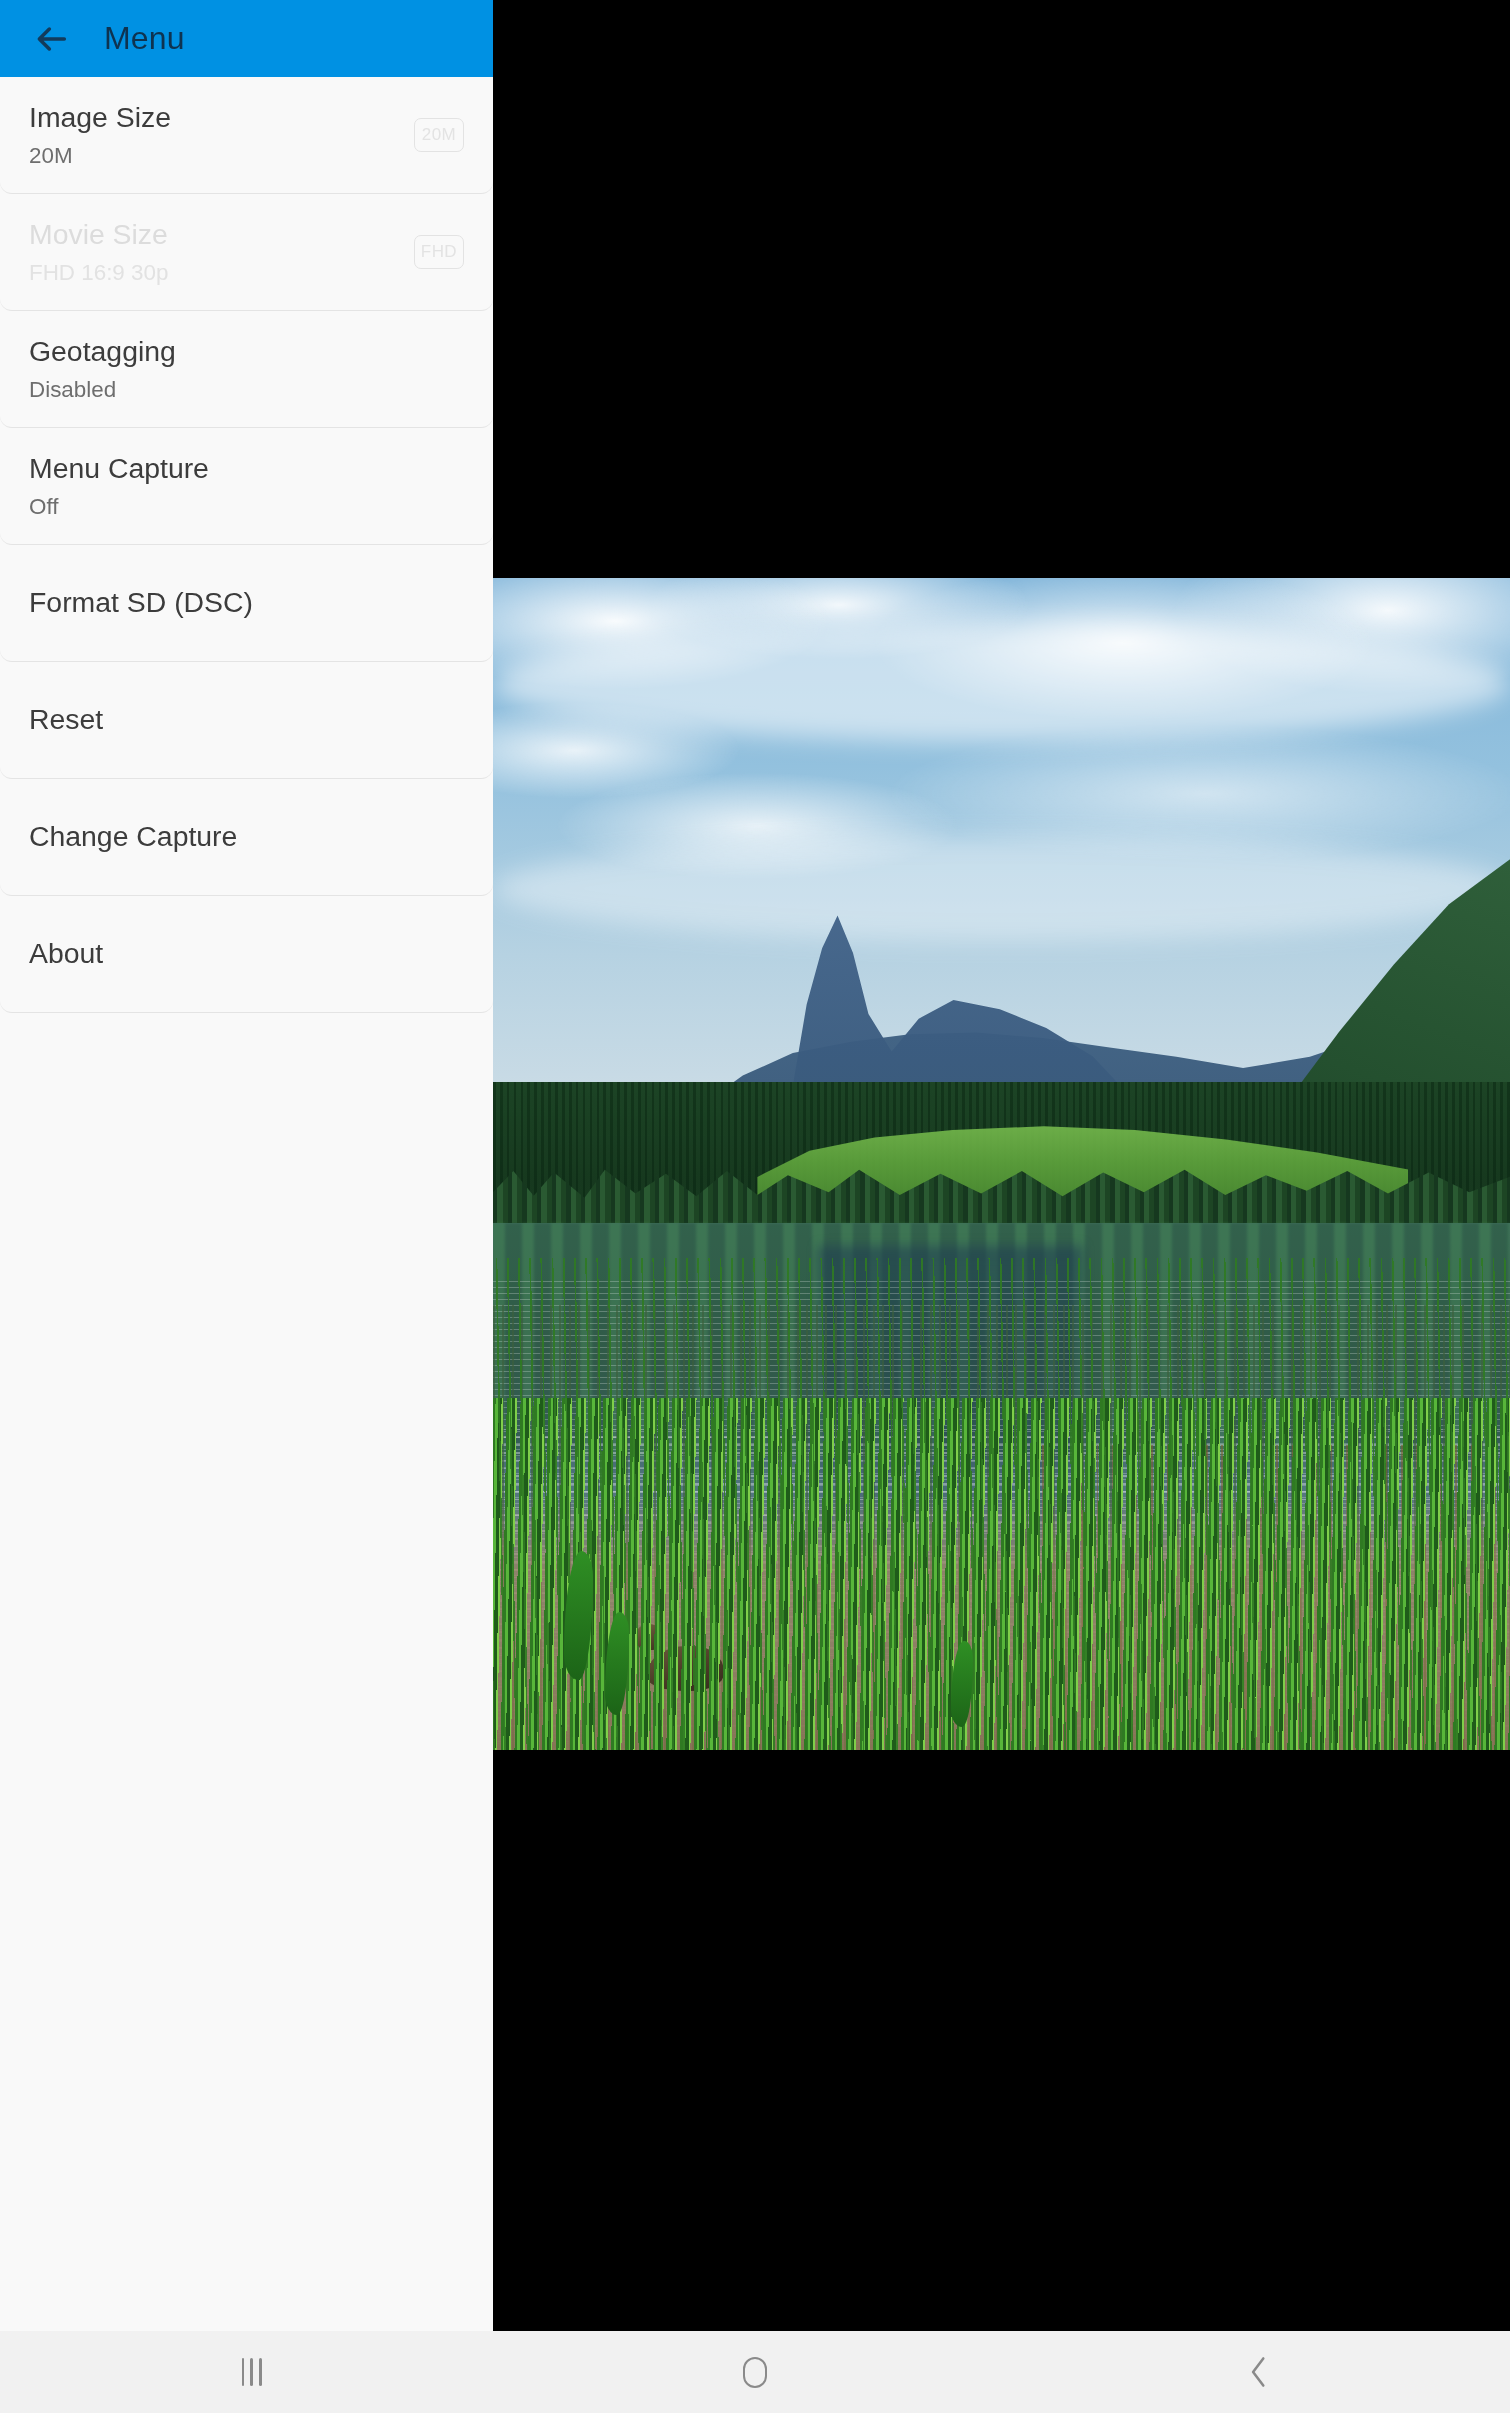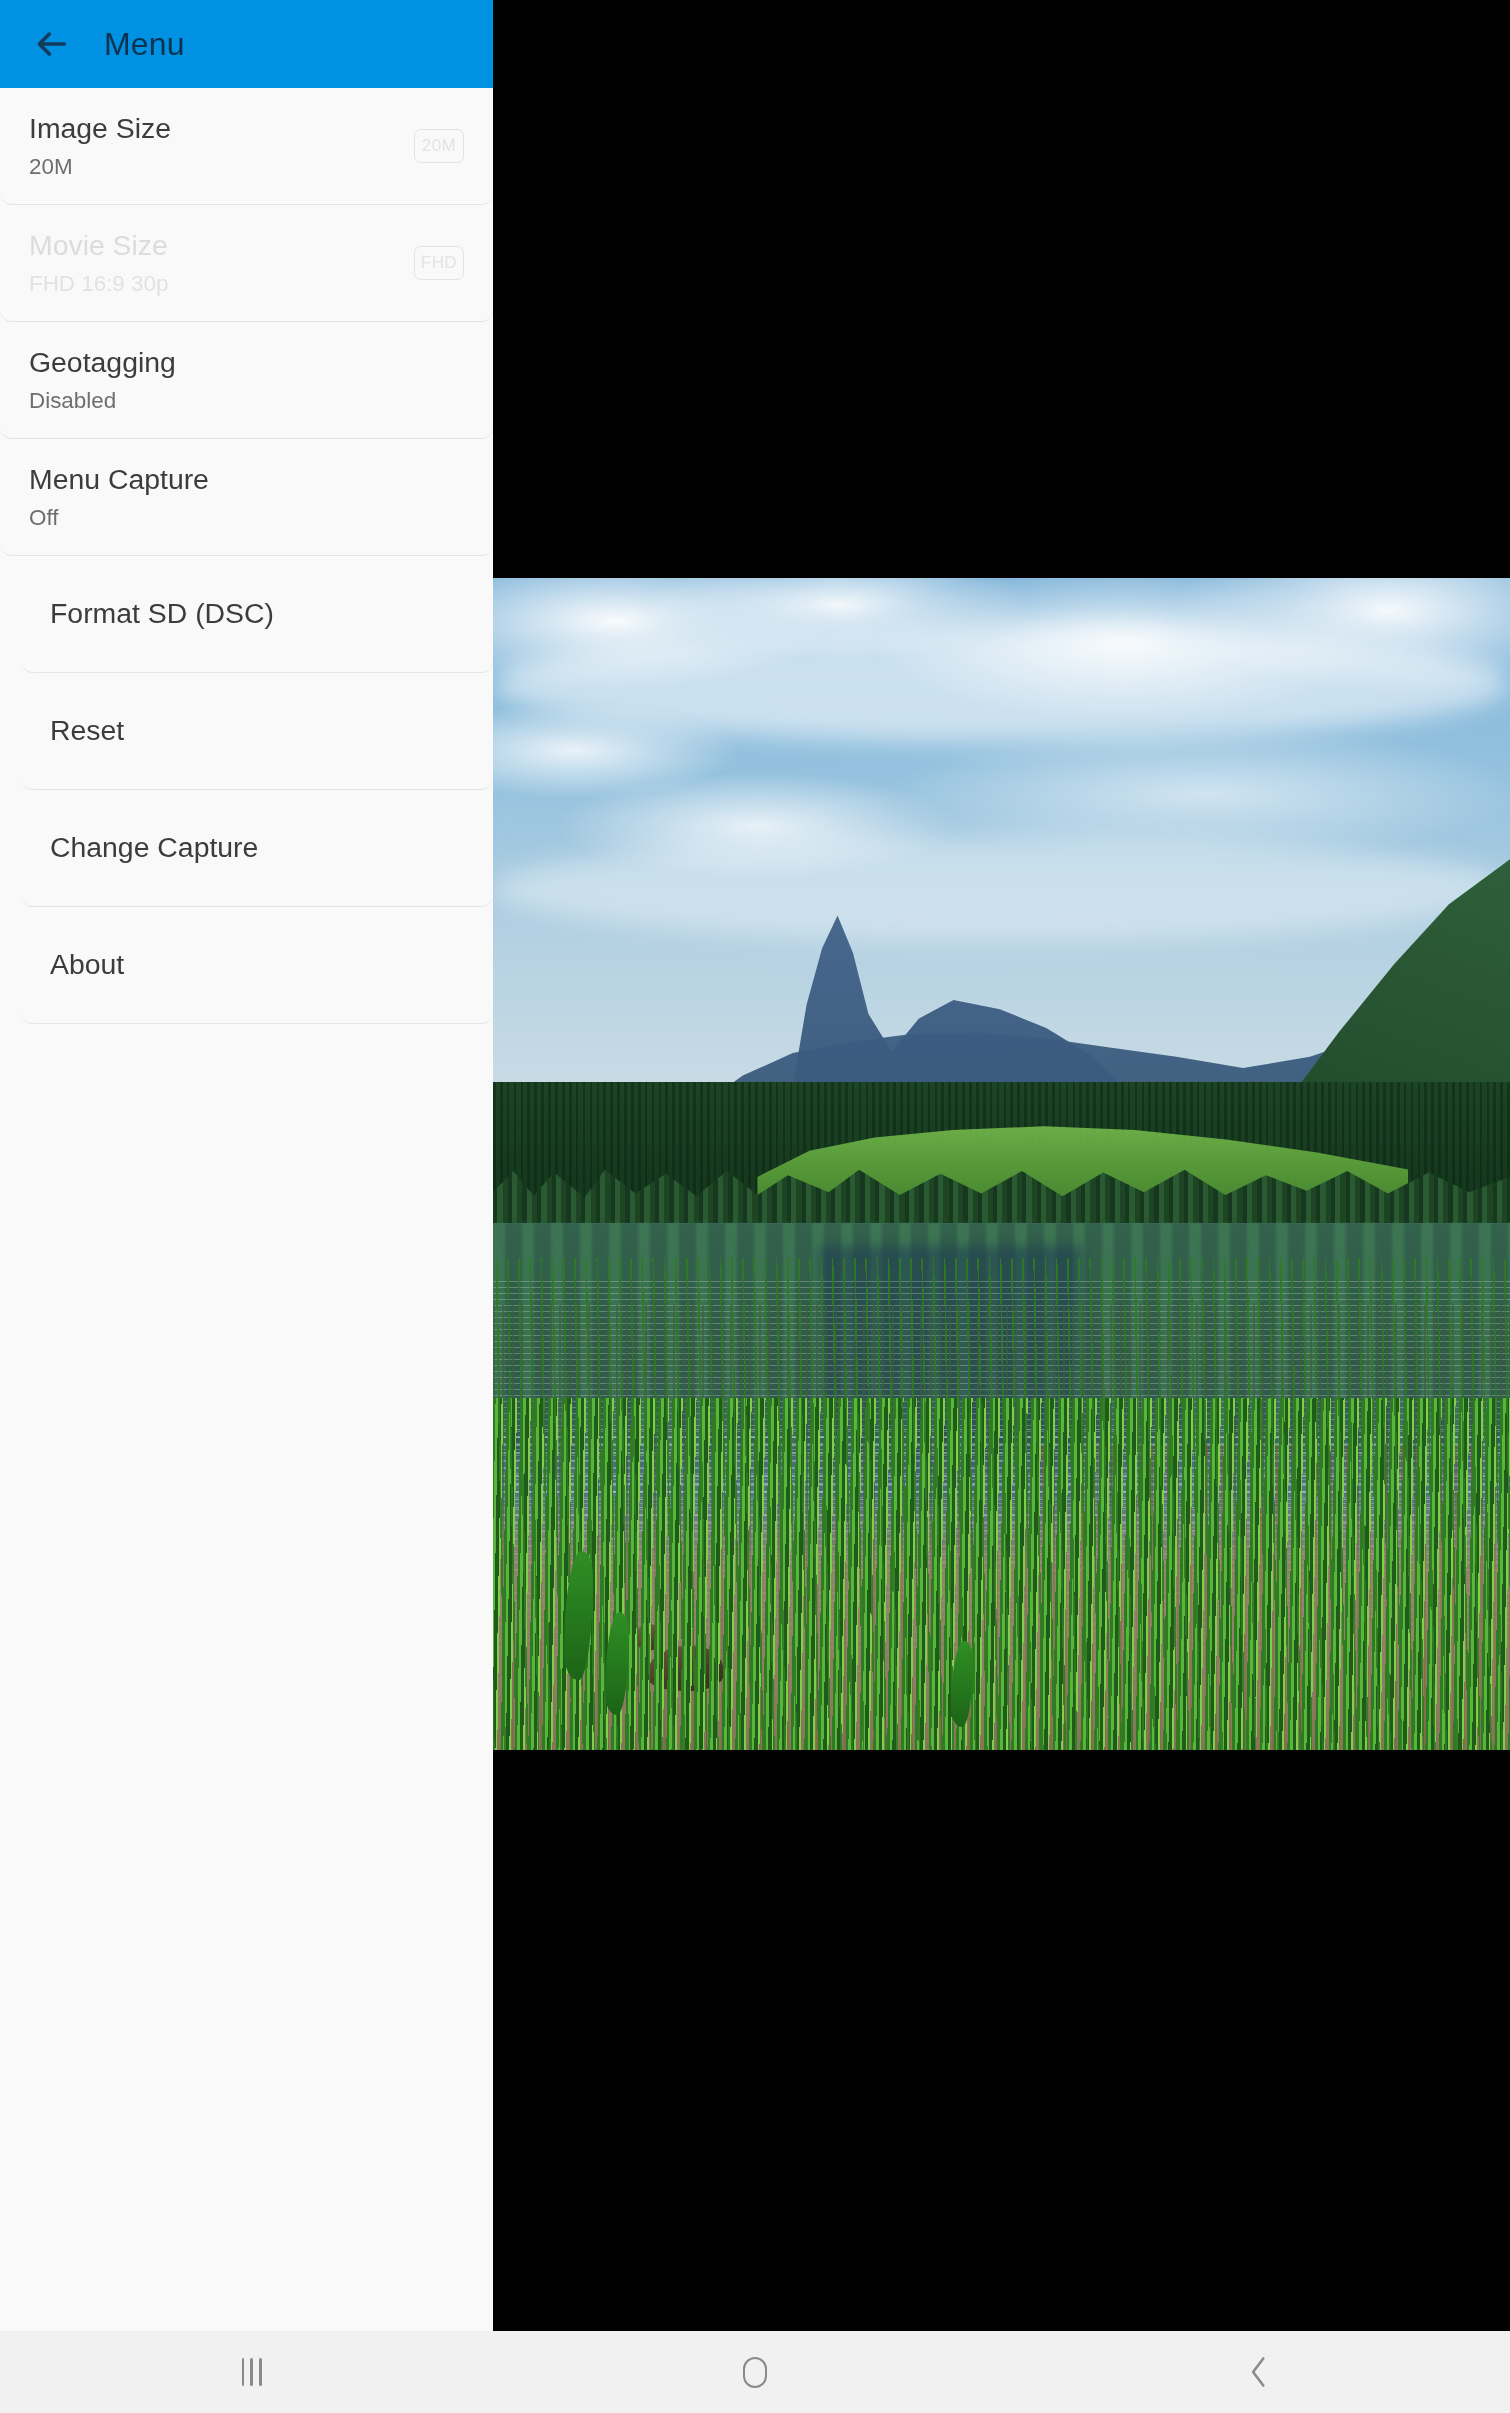--- a/index.html
+++ b/index.html
@@ -215,21 +215,21 @@
   
   #drawer {
     position: absolute;
     left: 0; top: 0;
     width: 493px;
     height: 2332px;
     background: #F9F9F9;
     z-index: 5;
   }
   #appbar {
-    height: 88px;
+    height: 77px;
     background: #0091E3;
     display: flex;
     align-items: center;
     padding-left: 31px;
     box-sizing: border-box;
   }
   .back-arrow {
     width: 40px; height: 40px;
     flex: 0 0 auto;
     display: block;
@@ -247,21 +247,21 @@
     box-sizing: border-box;
     padding: 0 29px 0 29px;
     border-bottom: 1.7px solid #E4E4E4;
     background: #F9F9F9;
     display: flex;
     align-items: center;
     justify-content: space-between;
     border-radius: 12px;
   }
   .menu-item.two-line { height: 117px; }
-  .menu-item.one-line { height: 117px; margin-left: 21px; }
+  .menu-item.one-line { height: 117px; }
   .mi-text { display: flex; flex-direction: column; justify-content: center; }
   .mi-title {
     font-size: 28.4px;
     color: #3C3C3C;
     line-height: 1.25;
   }
   .mi-sub {
     font-size: 22.4px;
     color: #6E6E6E;
     margin-top: 7.8px;

